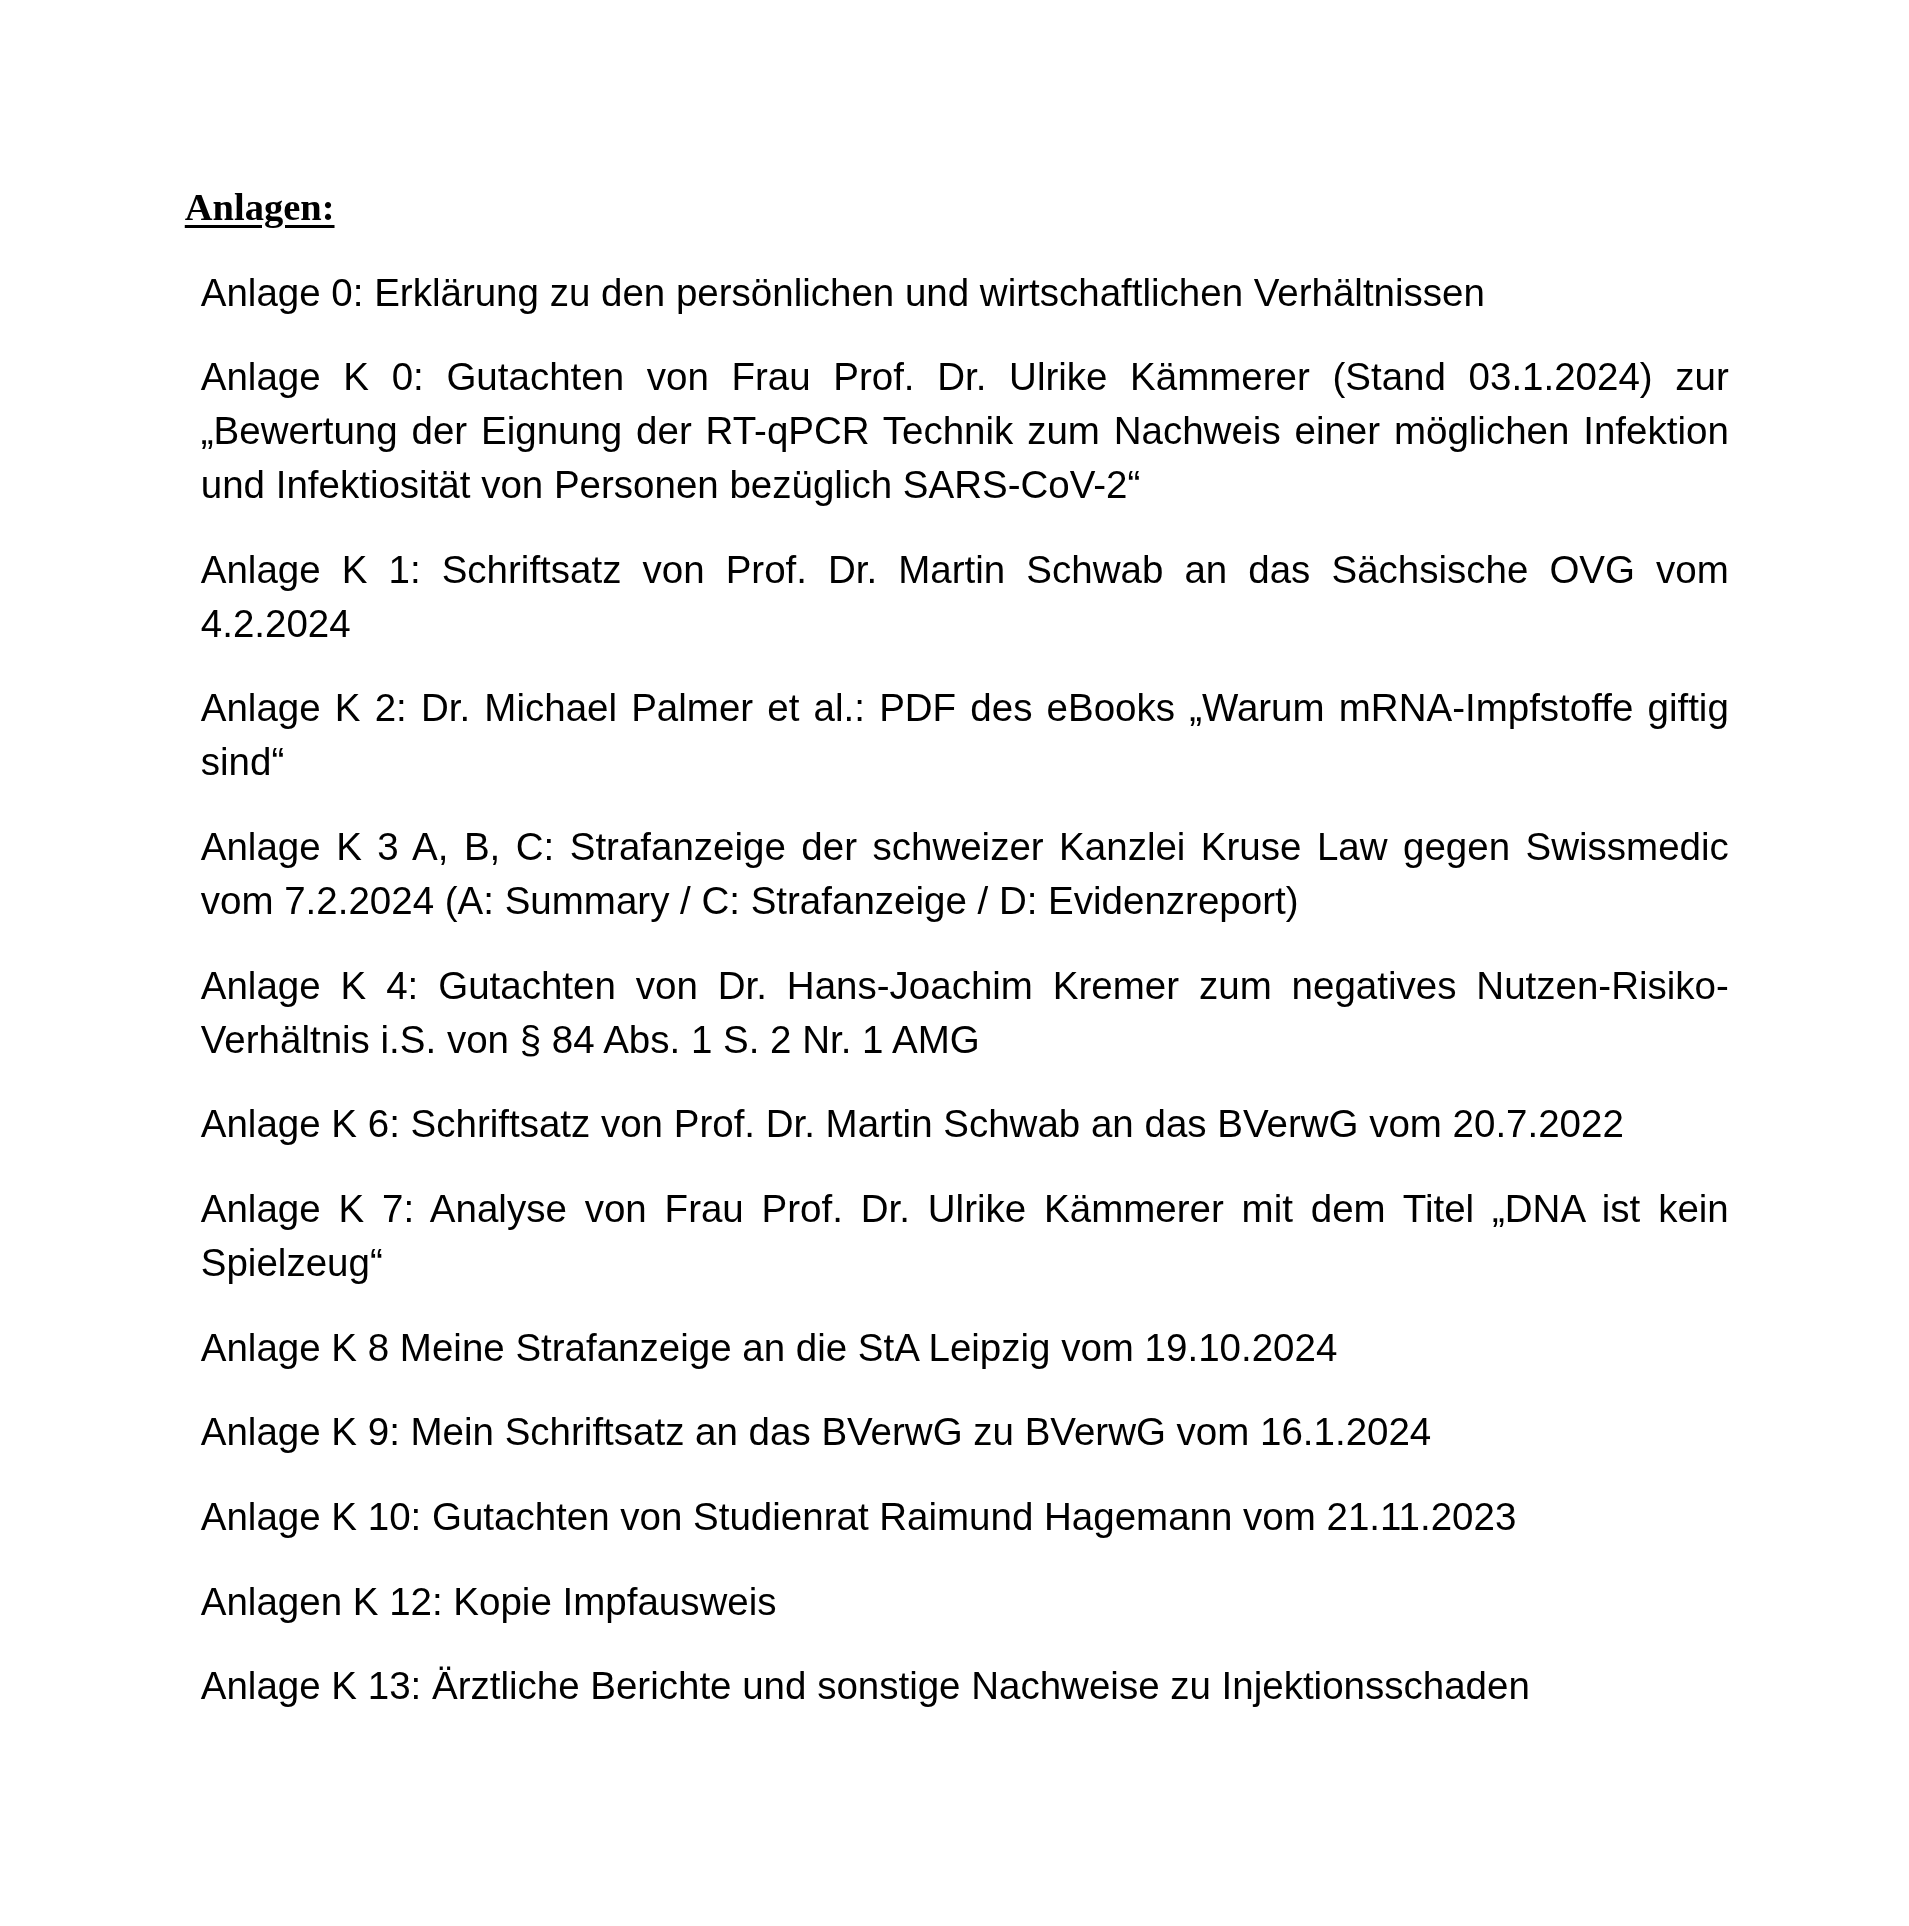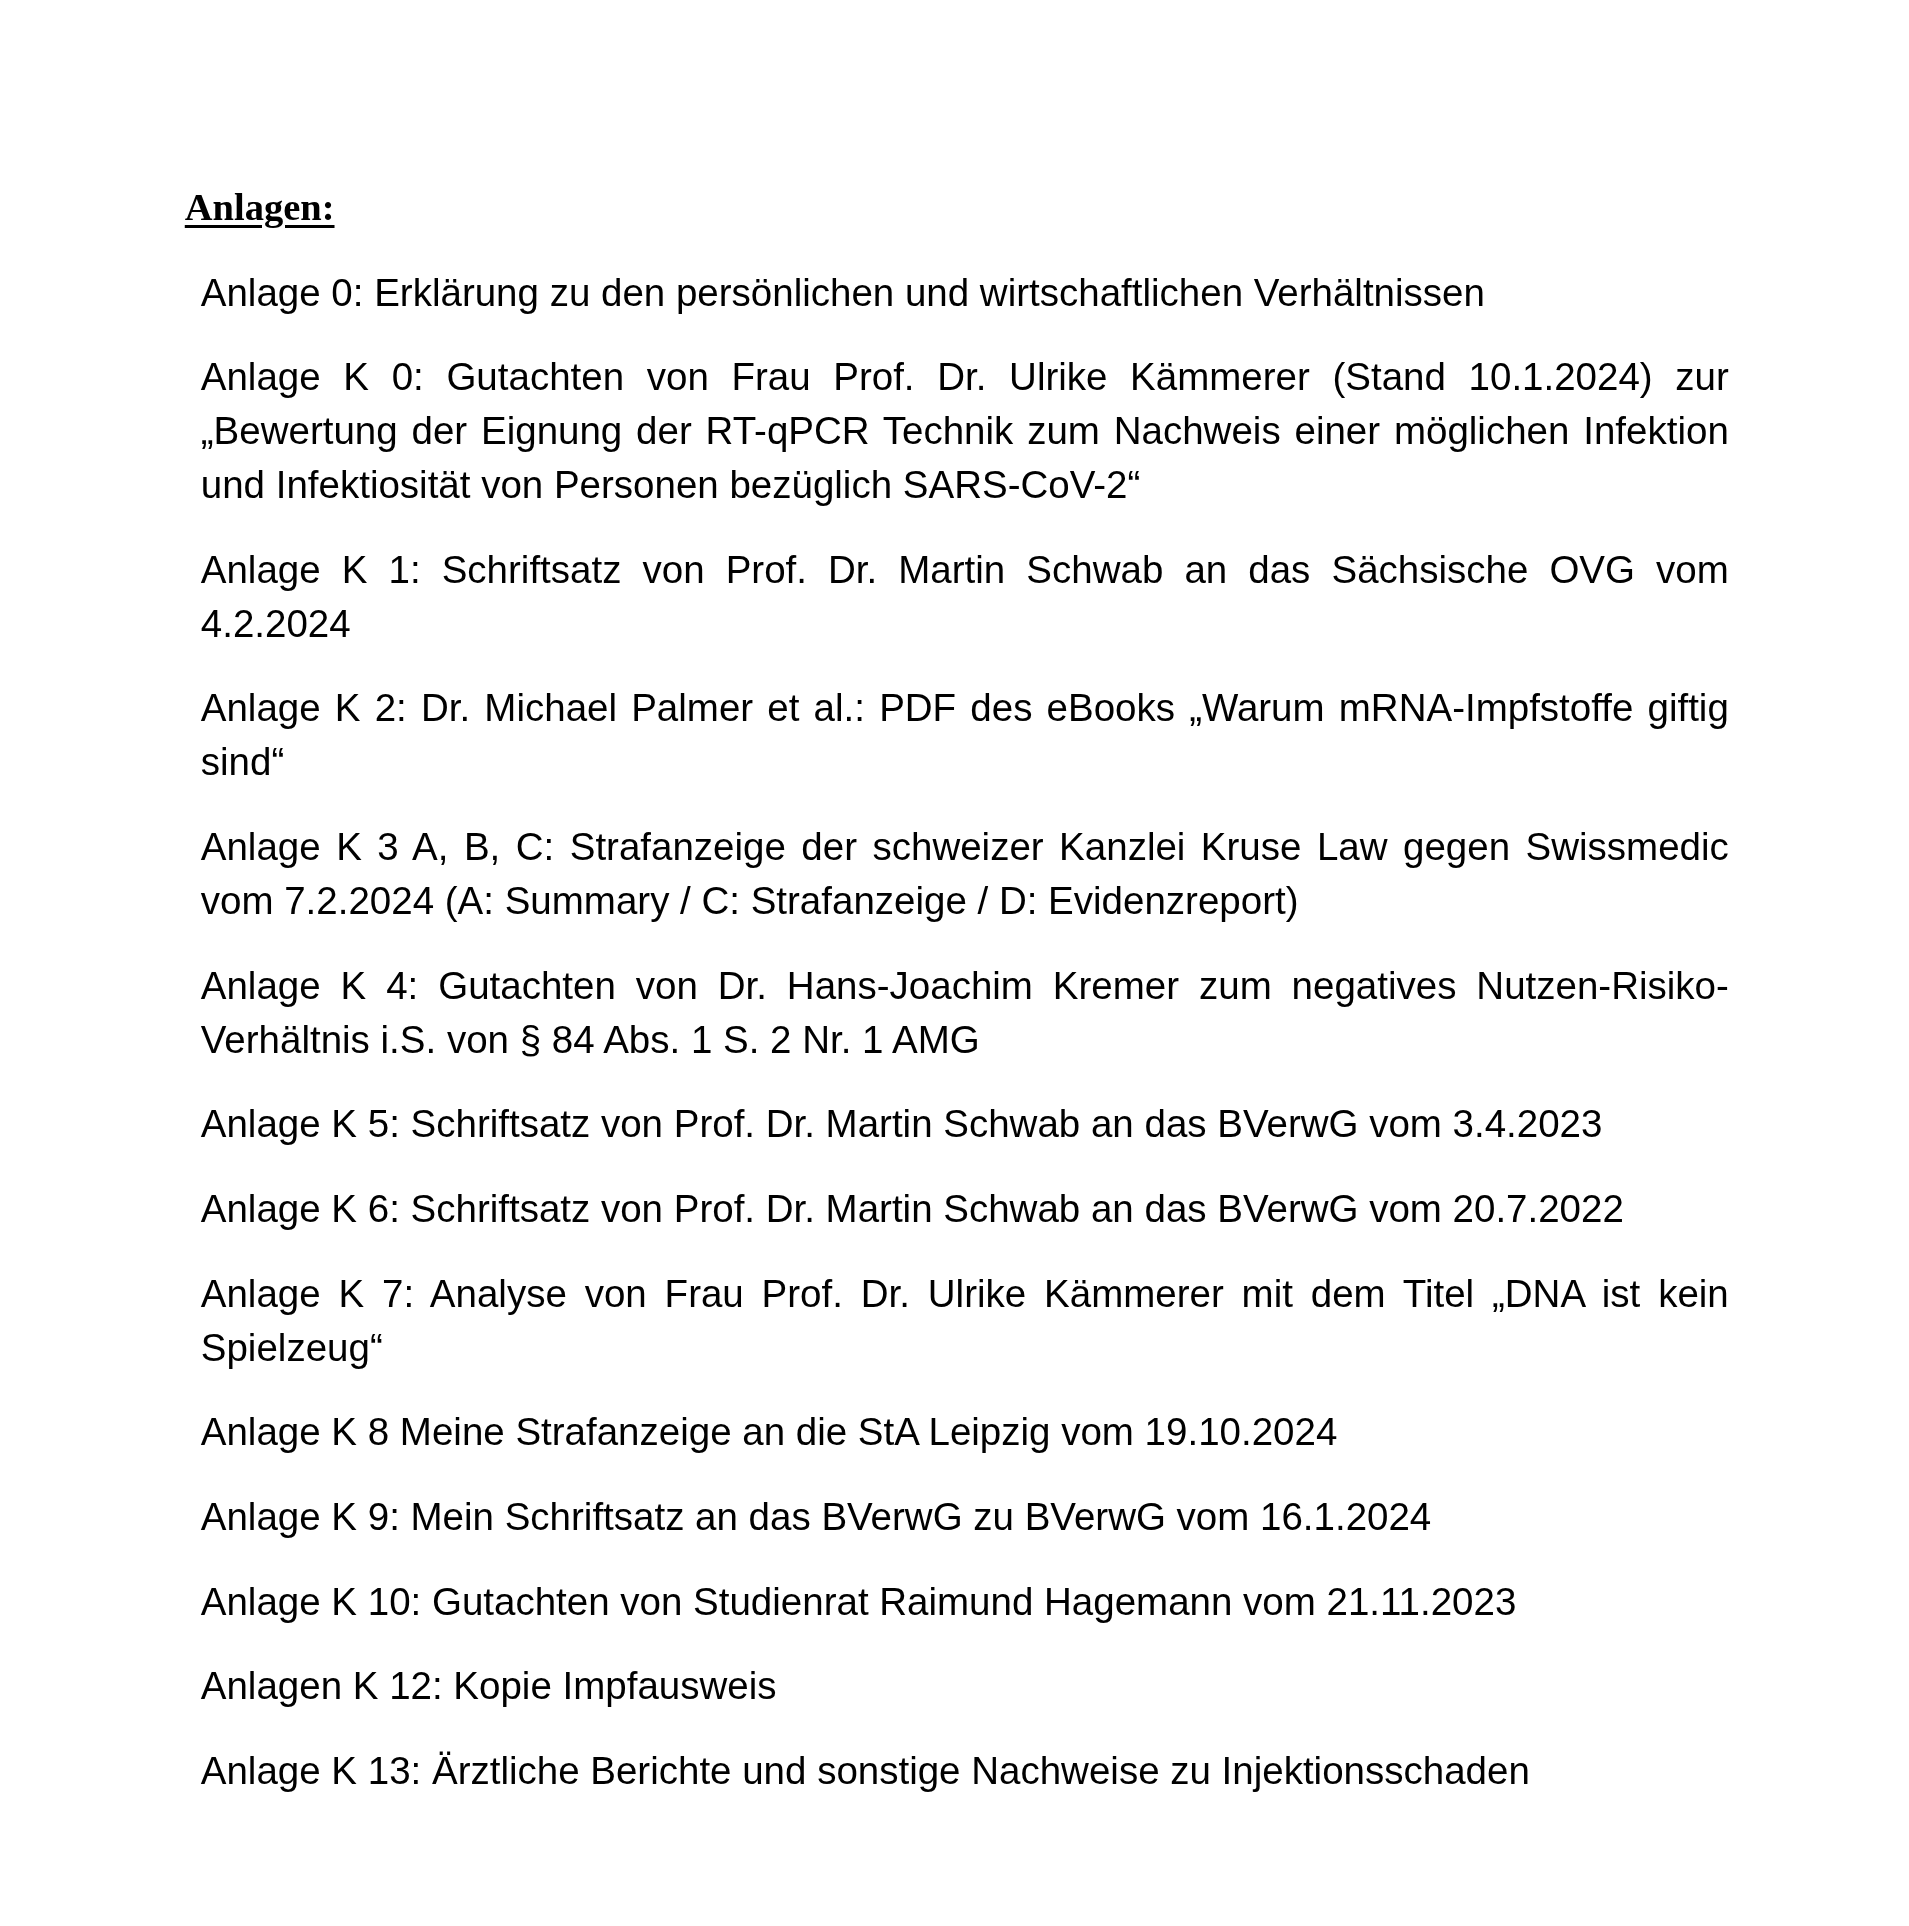--- a/index.html
+++ b/index.html
@@ -41,26 +41,25 @@
     text-justify: inter-word;
   }
 </style>
 </head>
 <body>
 
 <div class="page">
   <div class="content">
     <h1>Anlagen:</h1>
     <p>Anlage 0: Erklärung zu den persönlichen und wirtschaftlichen Verhältnissen</p>
-    <p>Anlage K 0: Gutachten von Frau Prof. Dr. Ulrike Kämmerer (Stand 10.1.2024) zur „Bewertung der Eignung der RT-qPCR Technik zum Nachweis einer möglichen Infektion und Infektiosität von Personen bezüglich SARS-CoV-2“</p>
+    <p>Anlage K 0: Gutachten von Frau Prof. Dr. Ulrike Kämmerer (Stand 03.1.2024) zur „Bewertung der Eignung der RT-qPCR Technik zum Nachweis einer möglichen Infektion und Infektiosität von Personen bezüglich SARS-CoV-2“</p>
     <p>Anlage K 1: Schriftsatz von Prof. Dr. Martin Schwab an das Sächsische OVG vom 4.2.2024</p>
     <p>Anlage K 2: Dr. Michael Palmer et al.: PDF des eBooks „Warum mRNA-Impfstoffe giftig sind“</p>
     <p>Anlage K 3 A, B, C: Strafanzeige der schweizer Kanzlei Kruse Law gegen Swissmedic vom 7.2.2024 (A: Summary / C: Strafanzeige / D: Evidenzreport)</p>
     <p>Anlage K 4: Gutachten von Dr. Hans-Joachim Kremer zum negatives Nutzen-Risiko-Verhältnis i.S. von § 84 Abs. 1 S. 2 Nr. 1 AMG</p>
-    <p>Anlage K 5: Schriftsatz von Prof. Dr. Martin Schwab an das BVerwG vom 3.4.2023</p>
     <p>Anlage K 6: Schriftsatz von Prof. Dr. Martin Schwab an das BVerwG vom 20.7.2022</p>
     <p>Anlage K 7: Analyse von Frau Prof. Dr. Ulrike Kämmerer mit dem Titel „DNA ist kein Spielzeug“</p>
     <p>Anlage K 8 Meine Strafanzeige an die StA Leipzig vom 19.10.2024</p>
     <p>Anlage K 9: Mein Schriftsatz an das BVerwG zu BVerwG vom 16.1.2024</p>
     <p>Anlage K 10: Gutachten von Studienrat Raimund Hagemann vom 21.11.2023</p>
     <p>Anlagen K 12: Kopie Impfausweis</p>
     <p>Anlage K 13: Ärztliche Berichte und sonstige Nachweise zu Injektionsschaden</p>
 
   </div>
 

